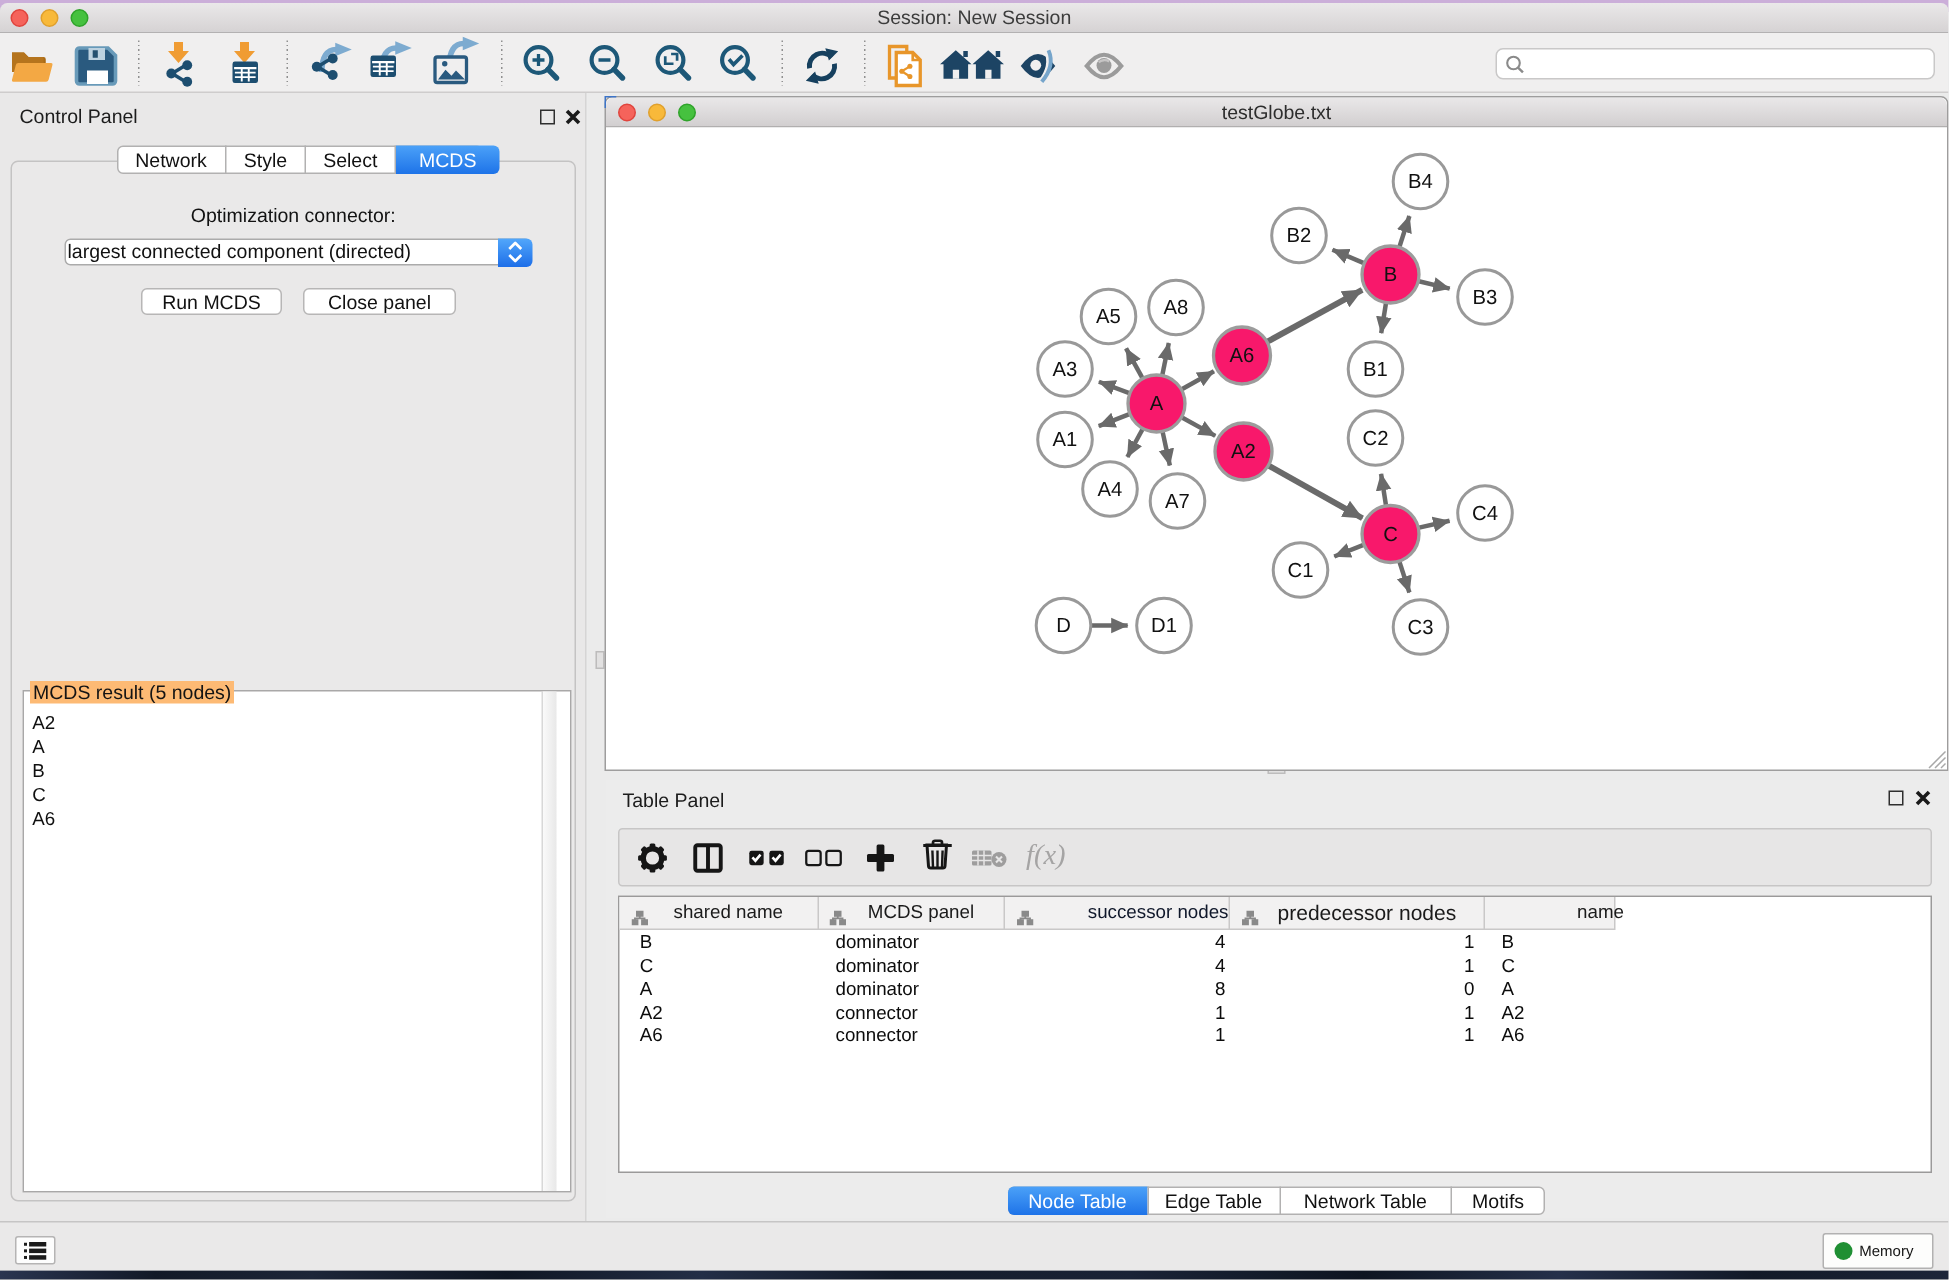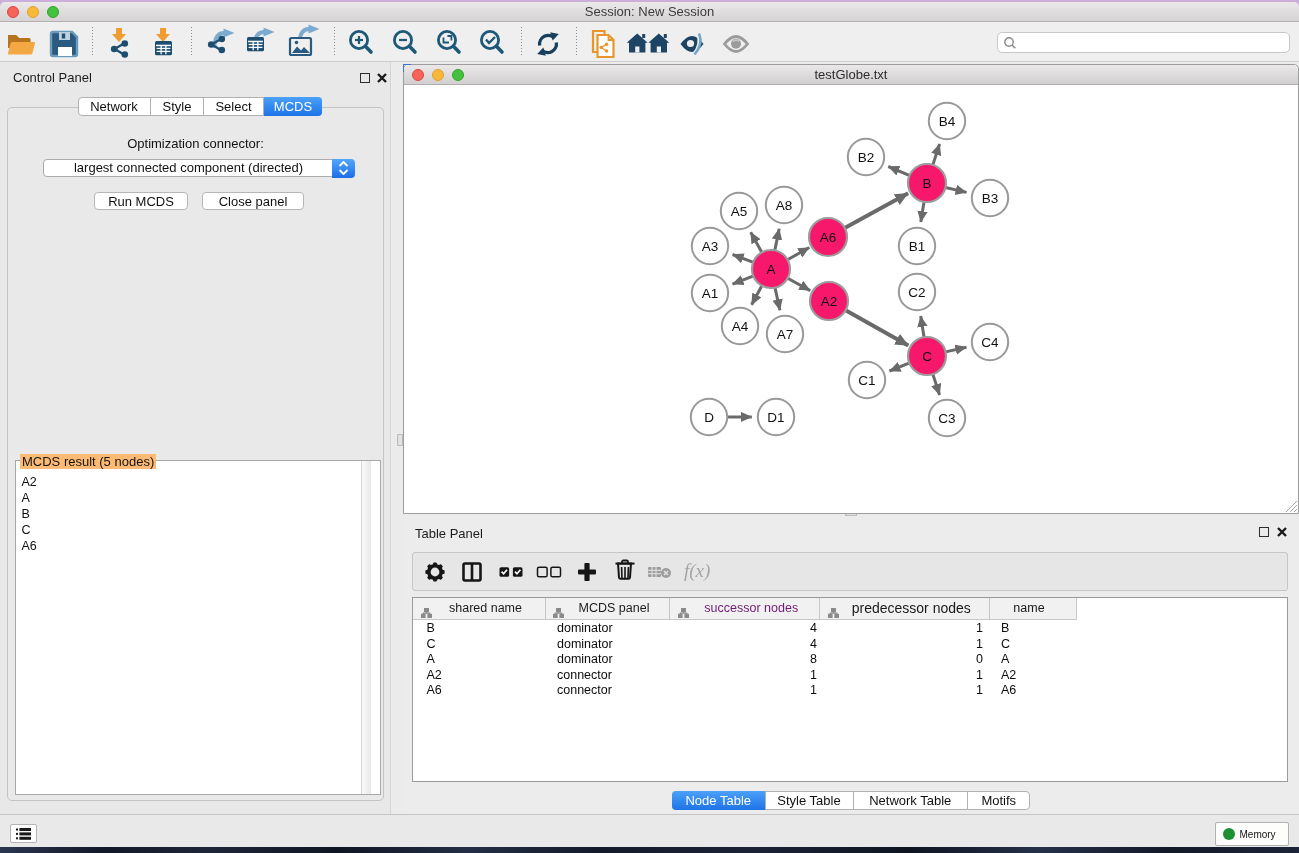--- a/index.html
+++ b/index.html
@@ -163,24 +163,24 @@
 <div class="abs" style="left:13px;top:70px;font-size:13px;color:#1c1c1c">Control Panel</div>
 <div class="abs" style="left:360px;top:73px;width:10px;height:10px;border:1.6px solid #2e2e2e"></div>
 <svg class="abs" style="left:376px;top:72px" width="12" height="12" viewBox="0 0 12 12">
     <path d="M2,2 L10,10 M10,2 L2,10" stroke="#1a1a1a" stroke-width="2.4"></path>
   </svg>
 <div class="abs" style="left:7px;top:107px;width:377px;height:694px;background:#eae9e9;border:1px solid #c4c3c3;border-radius:5px"></div>
 <div class="abs" style="left:78px;top:97px;width:244px;height:19px;background:#fff;border:1px solid #b2b1b1;border-radius:4px"></div>
 <div class="abs" style="left:78px;top:97px;width:73px;height:19px;line-height:19px;text-align:center;font-size:13px;color:#111;border-right:1px solid #b2b1b1">Network</div>
 <div class="abs" style="left:151px;top:97px;width:53px;height:19px;line-height:19px;text-align:center;font-size:13px;color:#111;border-right:1px solid #b2b1b1">Style</div>
 <div class="abs" style="left:204px;top:97px;width:60px;height:19px;line-height:19px;text-align:center;font-size:13px;color:#111;border-right:1px solid #b2b1b1">Select</div>
-<div class="abs" style="left:264px;top:97px;width:58px;height:19px;line-height:19px;text-align:center;font-size:13px;color:#fff;background:linear-gradient(#4ba1f8,#1e73e8);border-radius:0 4px 4px 0">MCDS</div>
+<div class="abs" style="left:264px;top:97px;width:69px;height:19px;line-height:19px;text-align:center;font-size:13px;color:#fff;background:linear-gradient(#4ba1f8,#1e73e8);border-radius:0 4px 4px 0">MCDS</div>
 <div class="abs" style="left:7px;top:136px;width:377px;text-align:center;font-size:13px;color:#121212">Optimization connector:</div>
 <div class="abs" style="left:43px;top:159px;width:311px;height:18px;background:#fff;border:1px solid #ababab;border-radius:4px"></div>
-<div class="abs" style="left:45px;top:159px;width:287px;height:18px;line-height:18px;text-align:center;font-size:13px;color:#111">largest connected component (directed)</div>
+<div class="abs" style="left:45px;top:159px;width:287px;height:18px;line-height:18px;text-align:left;font-size:13px;color:#111">largest connected component (directed)</div>
 <div class="abs" style="left:332px;top:158.5px;width:22.5px;height:19px;background:linear-gradient(#52a7fb,#1d6ee8);border-radius:0 4px 4px 0"></div>
 <svg class="abs" style="left:337px;top:161px" width="13" height="14" viewBox="0 0 13 14">
     <path d="M2.5,5 L6.5,1 L10.5,5" fill="none" stroke="#fff" stroke-width="1.8"></path>
     <path d="M2.5,9 L6.5,13 L10.5,9" fill="none" stroke="#fff" stroke-width="1.8"></path>
   </svg>
 <div class="abs" style="left:94px;top:192px;width:94px;height:18px;background:#fff;border:1px solid #b7b6b6;border-radius:4px;line-height:17px;text-align:center;font-size:13px;color:#111">Run MCDS</div>
 <div class="abs" style="left:202px;top:192px;width:102px;height:18px;background:#fff;border:1px solid #b7b6b6;border-radius:4px;line-height:17px;text-align:center;font-size:13px;color:#111">Close panel</div>
 <div class="abs" style="left:14.5px;top:460px;width:366px;height:335px;background:#fff;border:1px solid #a9a8a8"></div>
 <div class="abs" style="left:20px;top:454px;background:#fdba74;padding:0 2px;font-size:13px;color:#141414">MCDS result (5 nodes)</div>
 <div class="abs" style="left:21.5px;top:474px;font-size:12.5px;line-height:16px;color:#101010">A2<br>A<br>B<br>C<br>A6</div>
@@ -362,31 +362,31 @@
     </svg></div>
 <div class="abs" style="left:545px;top:598px;width:124px;height:22px;line-height:21px;text-align:center;font-size:12.5px;color:#1a1a1a;white-space:nowrap;text-indent:14px">MCDS panel</div>
 <div class="abs" style="left:677.5px;top:604px;width:11px;height:10px"><svg width="11" height="10" viewBox="0 0 11 10">
       <g fill="none" stroke="#8a8a8a" stroke-width="1.2">
         <rect x="3.6" y="0.6" width="3.8" height="3" fill="#8a8a8a"></rect>
         <rect x="0.6" y="6.4" width="3.4" height="3" fill="#8a8a8a"></rect>
         <rect x="7" y="6.4" width="3.4" height="3" fill="#8a8a8a"></rect>
         <path d="M5.5,3.6 v1.6 M2.3,6.4 v-1.2 h6.4 v1.2"></path>
       </g>
     </svg></div>
-<div class="abs" style="left:669.5px;top:598px;width:149.5px;height:22px;line-height:21px;text-align:center;font-size:12.5px;color:#701a75;white-space:nowrap;text-indent:14px">successor nodes</div>
+<div class="abs" style="left:669.5px;top:598px;width:149.5px;height:22px;line-height:21px;text-align:right;font-size:12.5px;color:#0f172a;white-space:nowrap;text-indent:14px">successor nodes</div>
 <div class="abs" style="left:827.5px;top:604px;width:11px;height:10px"><svg width="11" height="10" viewBox="0 0 11 10">
       <g fill="none" stroke="#8a8a8a" stroke-width="1.2">
         <rect x="3.6" y="0.6" width="3.8" height="3" fill="#8a8a8a"></rect>
         <rect x="0.6" y="6.4" width="3.4" height="3" fill="#8a8a8a"></rect>
         <rect x="7" y="6.4" width="3.4" height="3" fill="#8a8a8a"></rect>
         <path d="M5.5,3.6 v1.6 M2.3,6.4 v-1.2 h6.4 v1.2"></path>
       </g>
     </svg></div>
 <div class="abs" style="left:819.5px;top:598px;width:169.5px;height:22px;line-height:21px;text-align:center;font-size:14px;color:#1a1a1a;white-space:nowrap;text-indent:14px">predecessor nodes</div>
-<div class="abs" style="left:986px;top:598px;width:86px;height:22px;line-height:21px;text-align:center;font-size:12.5px;color:#1a1a1a">name</div>
+<div class="abs" style="left:1024px;top:598px;width:86px;height:22px;line-height:21px;text-align:center;font-size:12.5px;color:#1a1a1a">name</div>
 <div class="abs" style="left:426.5px;top:621px;width:110px;height:15.5px;font-size:12.5px;line-height:15px;color:#0c0c0c">B</div>
 <div class="abs" style="left:557px;top:621px;width:100px;height:15.5px;font-size:12.5px;line-height:15px;color:#0c0c0c">dominator</div>
 <div class="abs" style="left:700px;top:621px;width:117px;height:15.5px;font-size:12.5px;line-height:15px;color:#0c0c0c;text-align:right">4</div>
 <div class="abs" style="left:860px;top:621px;width:123px;height:15.5px;font-size:12.5px;line-height:15px;color:#0c0c0c;text-align:right">1</div>
 <div class="abs" style="left:1001px;top:621px;width:70px;height:15.5px;font-size:12.5px;line-height:15px;color:#0c0c0c">B</div>
 <div class="abs" style="left:426.5px;top:636.5px;width:110px;height:15.5px;font-size:12.5px;line-height:15px;color:#0c0c0c">C</div>
 <div class="abs" style="left:557px;top:636.5px;width:100px;height:15.5px;font-size:12.5px;line-height:15px;color:#0c0c0c">dominator</div>
 <div class="abs" style="left:700px;top:636.5px;width:117px;height:15.5px;font-size:12.5px;line-height:15px;color:#0c0c0c;text-align:right">4</div>
 <div class="abs" style="left:860px;top:636.5px;width:123px;height:15.5px;font-size:12.5px;line-height:15px;color:#0c0c0c;text-align:right">1</div>
 <div class="abs" style="left:1001px;top:636.5px;width:70px;height:15.5px;font-size:12.5px;line-height:15px;color:#0c0c0c">C</div>
@@ -400,21 +400,21 @@
 <div class="abs" style="left:700px;top:667.5px;width:117px;height:15.5px;font-size:12.5px;line-height:15px;color:#0c0c0c;text-align:right">1</div>
 <div class="abs" style="left:860px;top:667.5px;width:123px;height:15.5px;font-size:12.5px;line-height:15px;color:#0c0c0c;text-align:right">1</div>
 <div class="abs" style="left:1001px;top:667.5px;width:70px;height:15.5px;font-size:12.5px;line-height:15px;color:#0c0c0c">A2</div>
 <div class="abs" style="left:426.5px;top:683.0px;width:110px;height:15.5px;font-size:12.5px;line-height:15px;color:#0c0c0c">A6</div>
 <div class="abs" style="left:557px;top:683.0px;width:100px;height:15.5px;font-size:12.5px;line-height:15px;color:#0c0c0c">connector</div>
 <div class="abs" style="left:700px;top:683.0px;width:117px;height:15.5px;font-size:12.5px;line-height:15px;color:#0c0c0c;text-align:right">1</div>
 <div class="abs" style="left:860px;top:683.0px;width:123px;height:15.5px;font-size:12.5px;line-height:15px;color:#0c0c0c;text-align:right">1</div>
 <div class="abs" style="left:1001px;top:683.0px;width:70px;height:15.5px;font-size:12.5px;line-height:15px;color:#0c0c0c">A6</div>
 <div class="abs" style="left:672px;top:790.5px;width:357.5px;height:19.5px;background:#fff;border:1px solid #b2b1b1;border-radius:4px"></div>
 <div class="abs" style="left:672px;top:790.5px;width:92.5px;height:19.5px;line-height:19px;text-align:center;font-size:13px;color:#fff;background:linear-gradient(#4ba1f8,#1e73e8);border-radius:4px 0 0 4px">Node Table</div>
-<div class="abs" style="left:764.5px;top:790.5px;width:89px;height:19.5px;line-height:19px;text-align:center;font-size:13px;color:#111;border-right:1px solid #b2b1b1;border-left:1px solid #b2b1b1;">Style Table</div>
+<div class="abs" style="left:764.5px;top:790.5px;width:89px;height:19.5px;line-height:19px;text-align:center;font-size:13px;color:#111;border-right:1px solid #b2b1b1;border-left:1px solid #b2b1b1;">Edge Table</div>
 <div class="abs" style="left:853.5px;top:790.5px;width:114.5px;height:19.5px;line-height:19px;text-align:center;font-size:13px;color:#111;border-right:1px solid #b2b1b1;">Network Table</div>
 <div class="abs" style="left:968px;top:790.5px;width:61.5px;height:19.5px;line-height:19px;text-align:center;font-size:13px;color:#111;">Motifs</div>
 <div class="abs" style="left:0;top:814px;width:1299px;height:33px;background:#eae9e9;border-top:1px solid #c6c5c5"></div>
 <div class="abs" style="left:10px;top:824px;width:27px;height:19px;background:#fdfdfd;border:1px solid #b5b4b4;border-radius:2px"></div>
 <svg class="abs" style="left:16px;top:828px" width="15" height="12" viewBox="0 0 15 12">
     <g fill="#1a1a1a">
       <rect x="0" y="0.5" width="2" height="2"></rect>
       <rect x="3.4" y="0" width="11.6" height="3"></rect>
       <rect x="0" y="4.9" width="2" height="2"></rect>
       <rect x="3.4" y="4.4" width="11.6" height="3"></rect>

